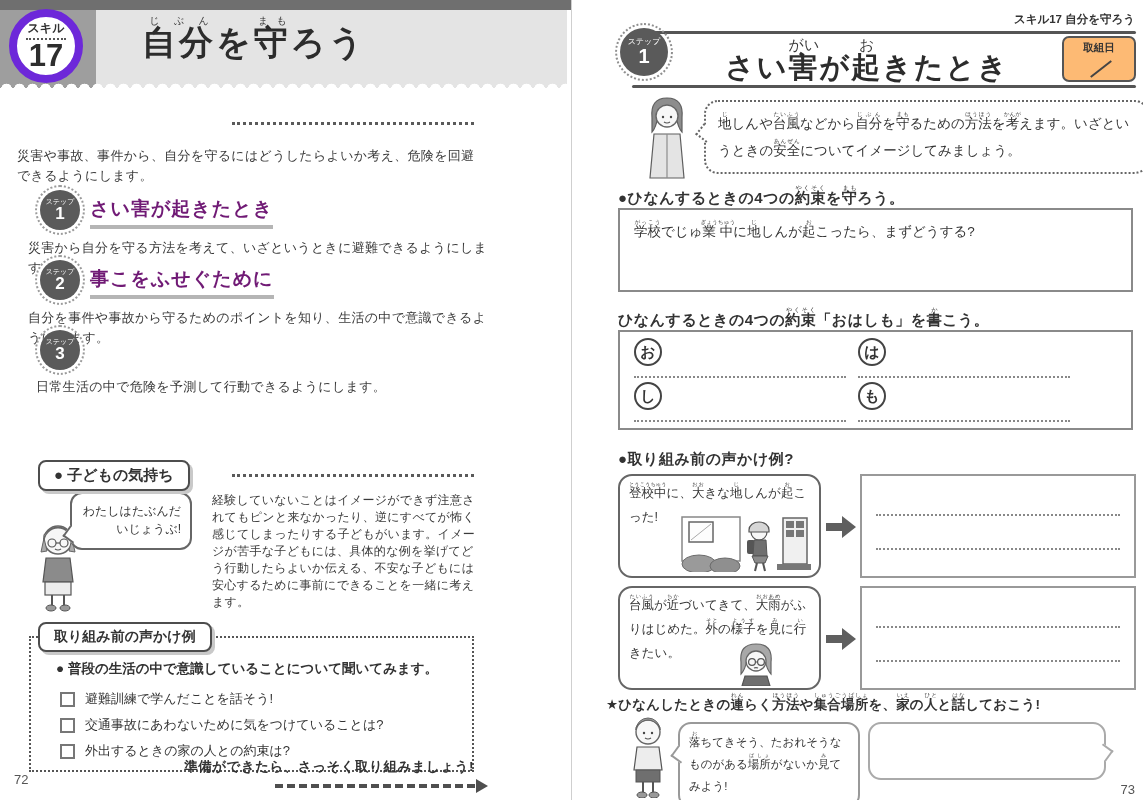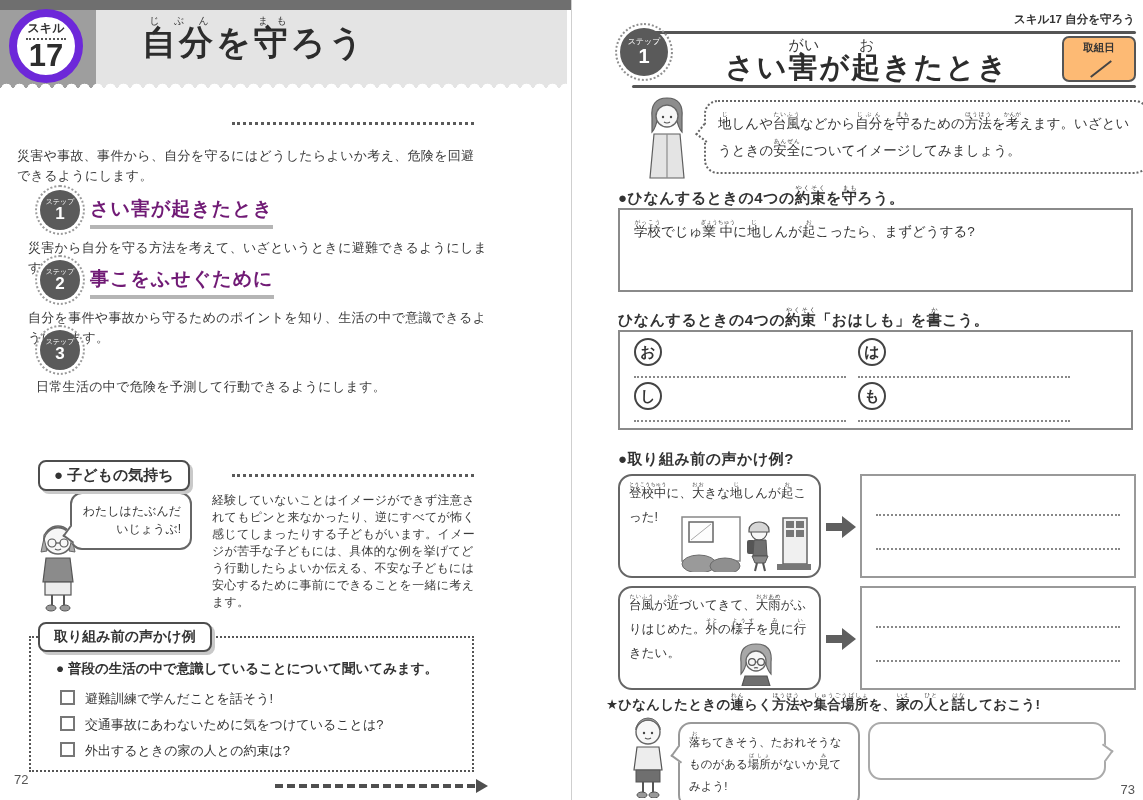--- a/index.html
+++ b/index.html
@@ -55,21 +55,21 @@
 
   .girl-svg { left:26px; top:518px; }
   .feel-bubble { left:70px; top:492px; width:122px; min-height:58px; background:#fff;
     border:2px solid #666; border-radius:12px; padding:8px 9px; font-size:12px; line-height:1.5; z-index:2;text-align:right; }
   .feel-bubble::before { content:''; position:absolute; left:-7px; top:34px; width:11px; height:11px;
     background:#fff; border-left:2px solid #666; border-bottom:2px solid #666; transform:rotate(36deg); }
   .pos-feel-text { left:212px; top:492px; width:266px; font-size:12px; line-height:1.42; }
 
   .voice-box { left:29px; top:636px; width:445px; height:136px; border:2px dotted #555; background:#fff; }
   .voice-heading { left:56px; top:660px; font-size:13.5px; font-weight:bold; }
-  .check-row { display:flex; gap:10px; font-size:13px; }
+  .check-row { display:flex; align-items:center; gap:10px; font-size:13px; }
   .pos-cr1 { left:60px; top:690px; } .pos-cr2 { left:60px; top:716px; } .pos-cr3 { left:60px; top:742px; }
   .checkbox { width:15px; height:15px; border:2px solid #777; background:#fff; flex:0 0 auto; }
 
   .ready-text { right:97px; top:758px; font-size:13.5px; font-weight:bold; letter-spacing:0.5px; }
   .ready-arrow { left:275px; top:784px; width:200px; border-top:4px dashed #4f4f4f; }
   .ready-arrow::after { content:''; position:absolute; right:-13px; top:-9px;
     border-left:12px solid #4f4f4f; border-top:7px solid transparent; border-bottom:7px solid transparent; }
   .pagenum { font-size:13px; color:#555; }
   .pos-p72 { left:14px; top:772px; }
 
@@ -206,20 +206,21 @@
   </div>
   <div class="abs check-row pos-cr2">
     <span class="checkbox"></span>
     <span>交通事故にあわないために気をつけていることは?</span>
   </div>
   <div class="abs check-row pos-cr3">
     <span class="checkbox"></span>
     <span>外出するときの家の人との約束は?</span>
   </div>
 
+  <div class="abs ready-text">準備ができたら、さっそく取り組みましょう!</div>
   <div class="abs ready-arrow"></div>
   <div class="abs pagenum pos-p72">72</div>
 </div>
 
 <div class="divider"></div>
 
 <div class="page-right">
   <div class="abs rp-corner">スキル17 自分を守ろう</div>
   <div class="abs rp-line rp-line-top"></div>
   <div class="abs rp-line rp-line-bot"></div>

